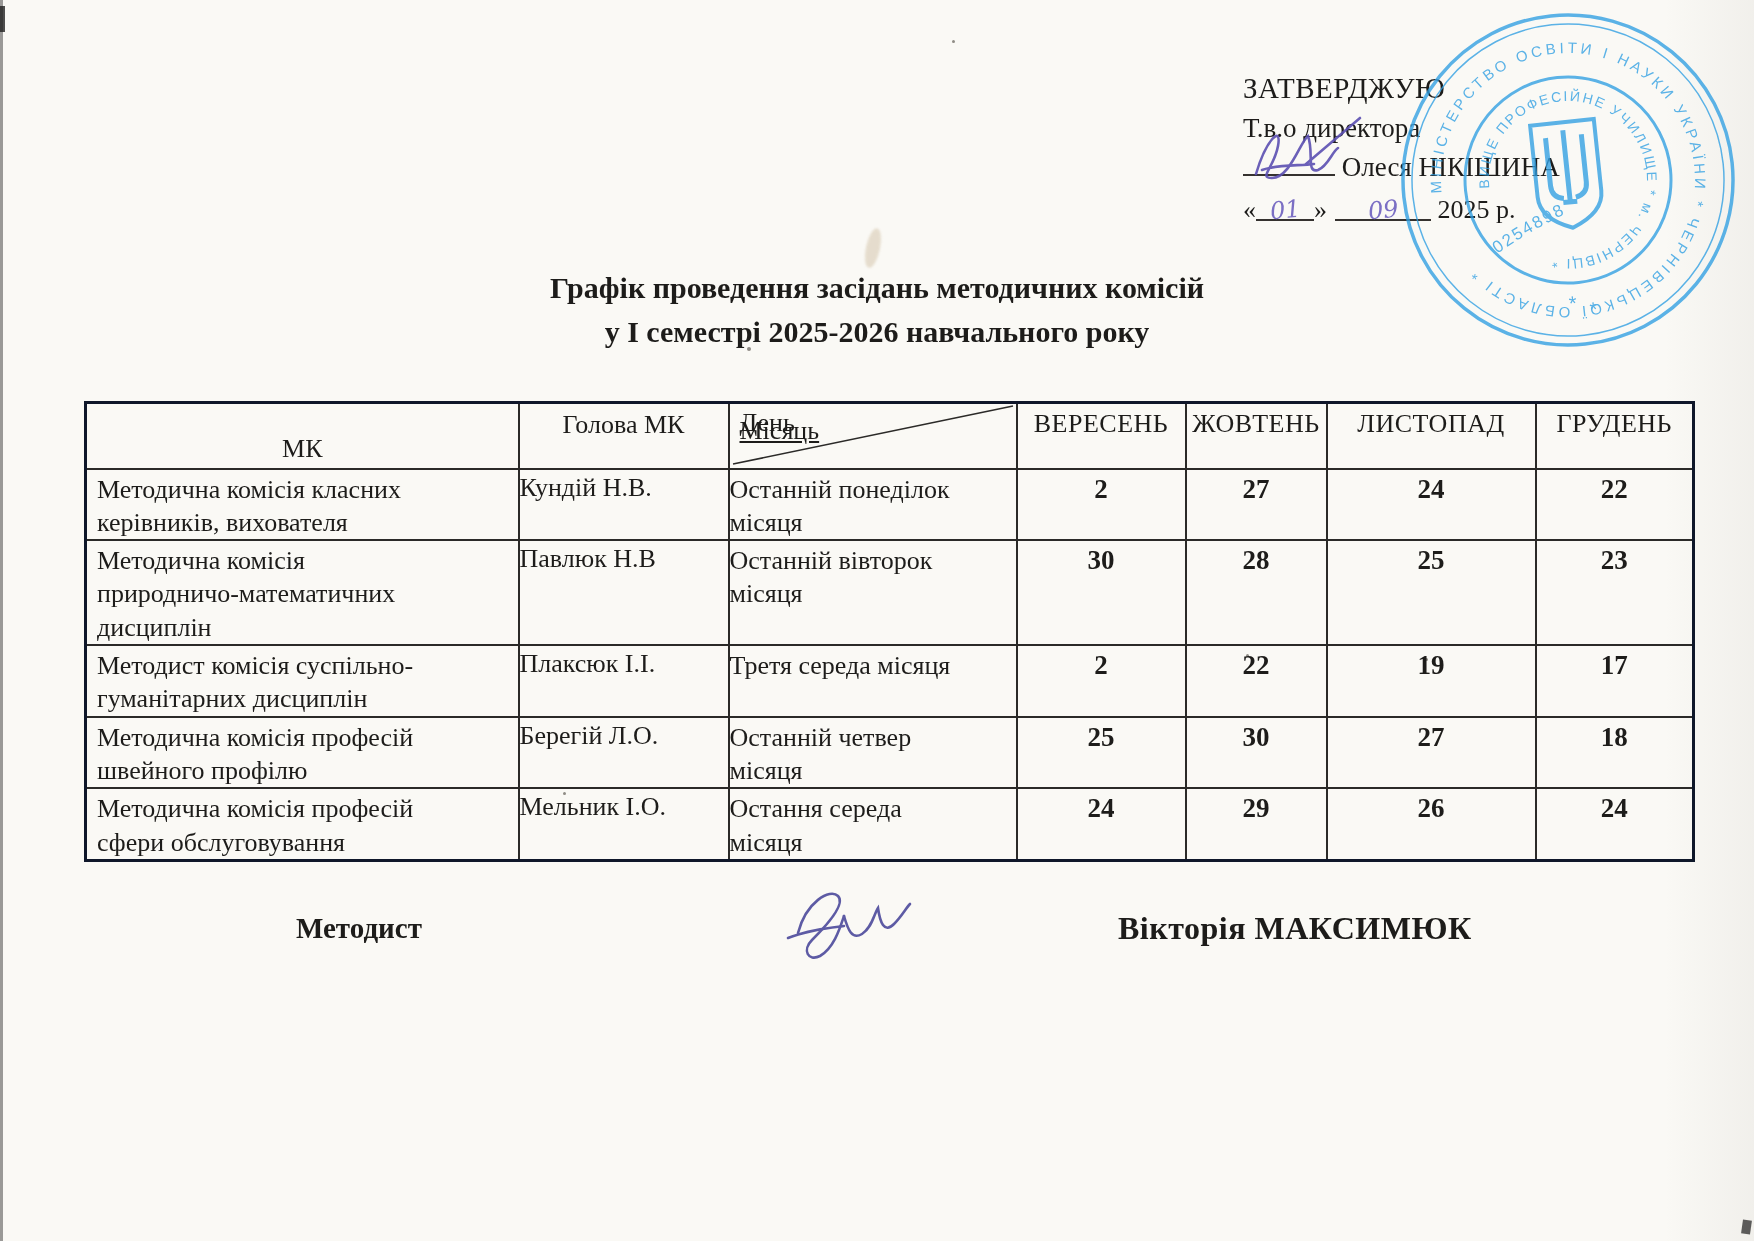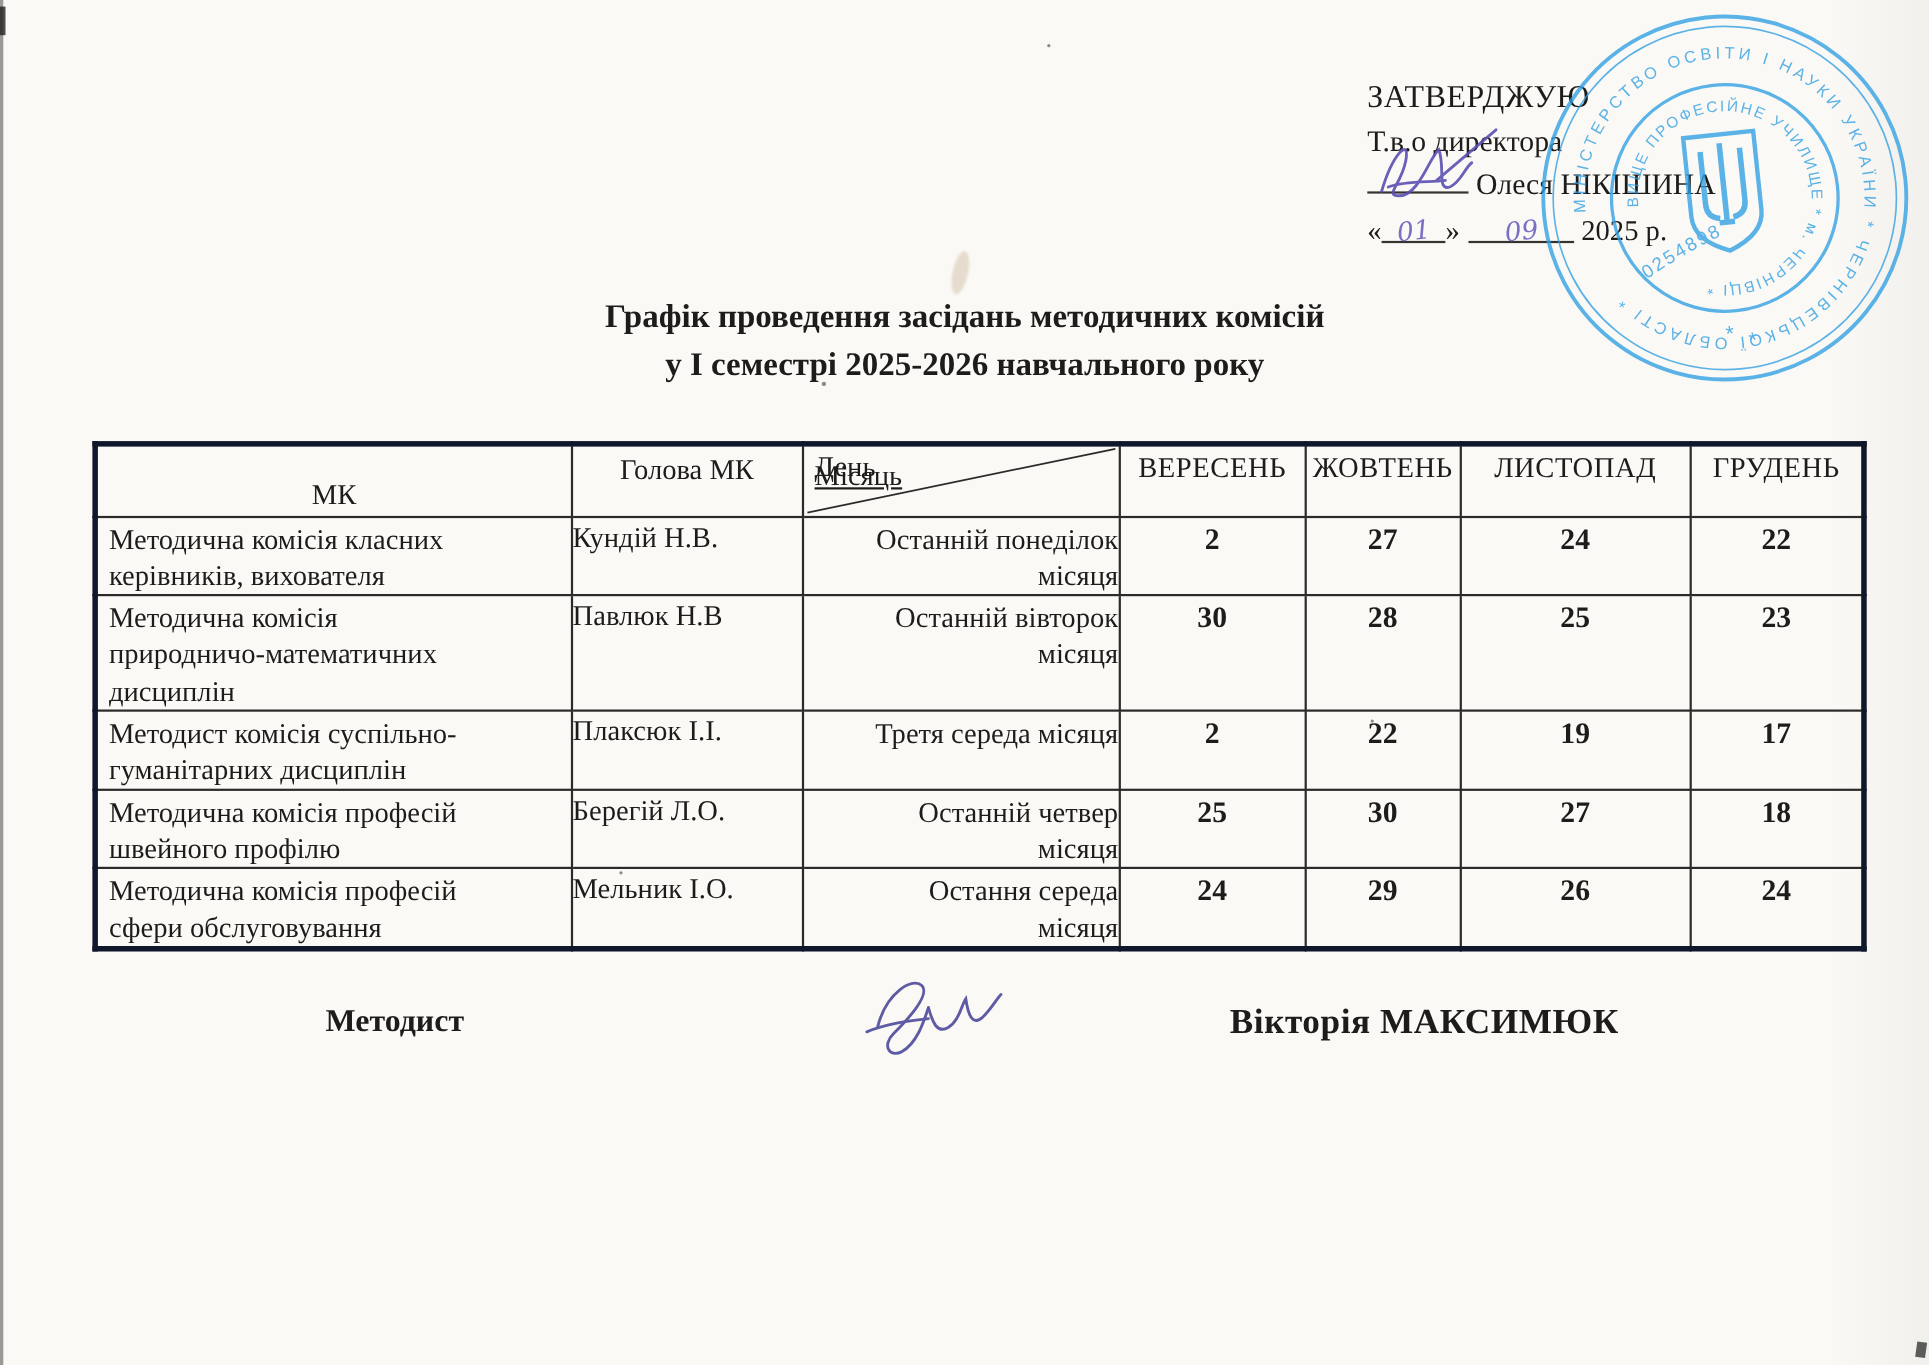--- a/index.html
+++ b/index.html
@@ -35,34 +35,34 @@
 
   
   .stamp{position:absolute;left:1398px;top:10px;width:340px;height:340px;opacity:.78;transform:rotate(-6deg);pointer-events:none;}
 
   
   .title{position:absolute;left:0;top:266px;width:1754px;text-align:center;font-weight:bold;font-size:30px;line-height:1.45;}
 
   
   table.sched{position:absolute;left:84px;top:401px;width:1608px;border-collapse:collapse;table-layout:fixed;font-size:26px;}
   table.sched td,table.sched th{border:2px solid #2b2a28;vertical-align:top;padding:0;overflow:hidden;}
-  table.sched{border:5px solid #0f172a;}
+  table.sched{border:3px solid #0f172a;}
   th{font-weight:normal;}
   .mk-h{vertical-align:bottom !important;text-align:center;padding-bottom:4px !important;}
   .head-h{text-align:center;padding-top:6px !important;}
   .dm-h{position:relative;}
   .dm-inner{position:relative;width:100%;height:62px;}
   .dm-day{position:absolute;left:10px;top:4px;}
   .dm-month{position:absolute;left:10px;bottom:20px;text-decoration:underline;}
   .dm-diag{position:absolute;inset:0;width:100%;height:100%;}
   .month-h{text-align:center;padding-top:5px !important;letter-spacing:.5px;}
   .mk-cell{padding:3px 6px 0 10px !important;}
   .pre{white-space:pre-line;line-height:1.28;}
   .head-cell{padding-top:3px !important;}
-  .day-cell{text-align:right;padding-top:3px !important;font-family:Liberation Serif, serif;}
+  .day-cell{text-align:left;padding-top:3px !important;font-family:Liberation Serif, serif;}
   .date-cell{text-align:center;font-weight:bold;padding-top:4px !important;font-size:27px;}
   tr.hrow{height:66px;} tr.r0{height:68px;} tr.r1{height:100px;} tr.r2{height:72px;} tr.r3{height:70px;} tr.r4{height:64px;}
 
   
   .foot-pos{position:absolute;left:296px;top:912px;font-weight:bold;font-size:29px;}
   .foot-name{position:absolute;left:1118px;top:910px;font-weight:bold;font-size:32px;letter-spacing:.5px;}
 </style>
 </head>
 <body>
 

